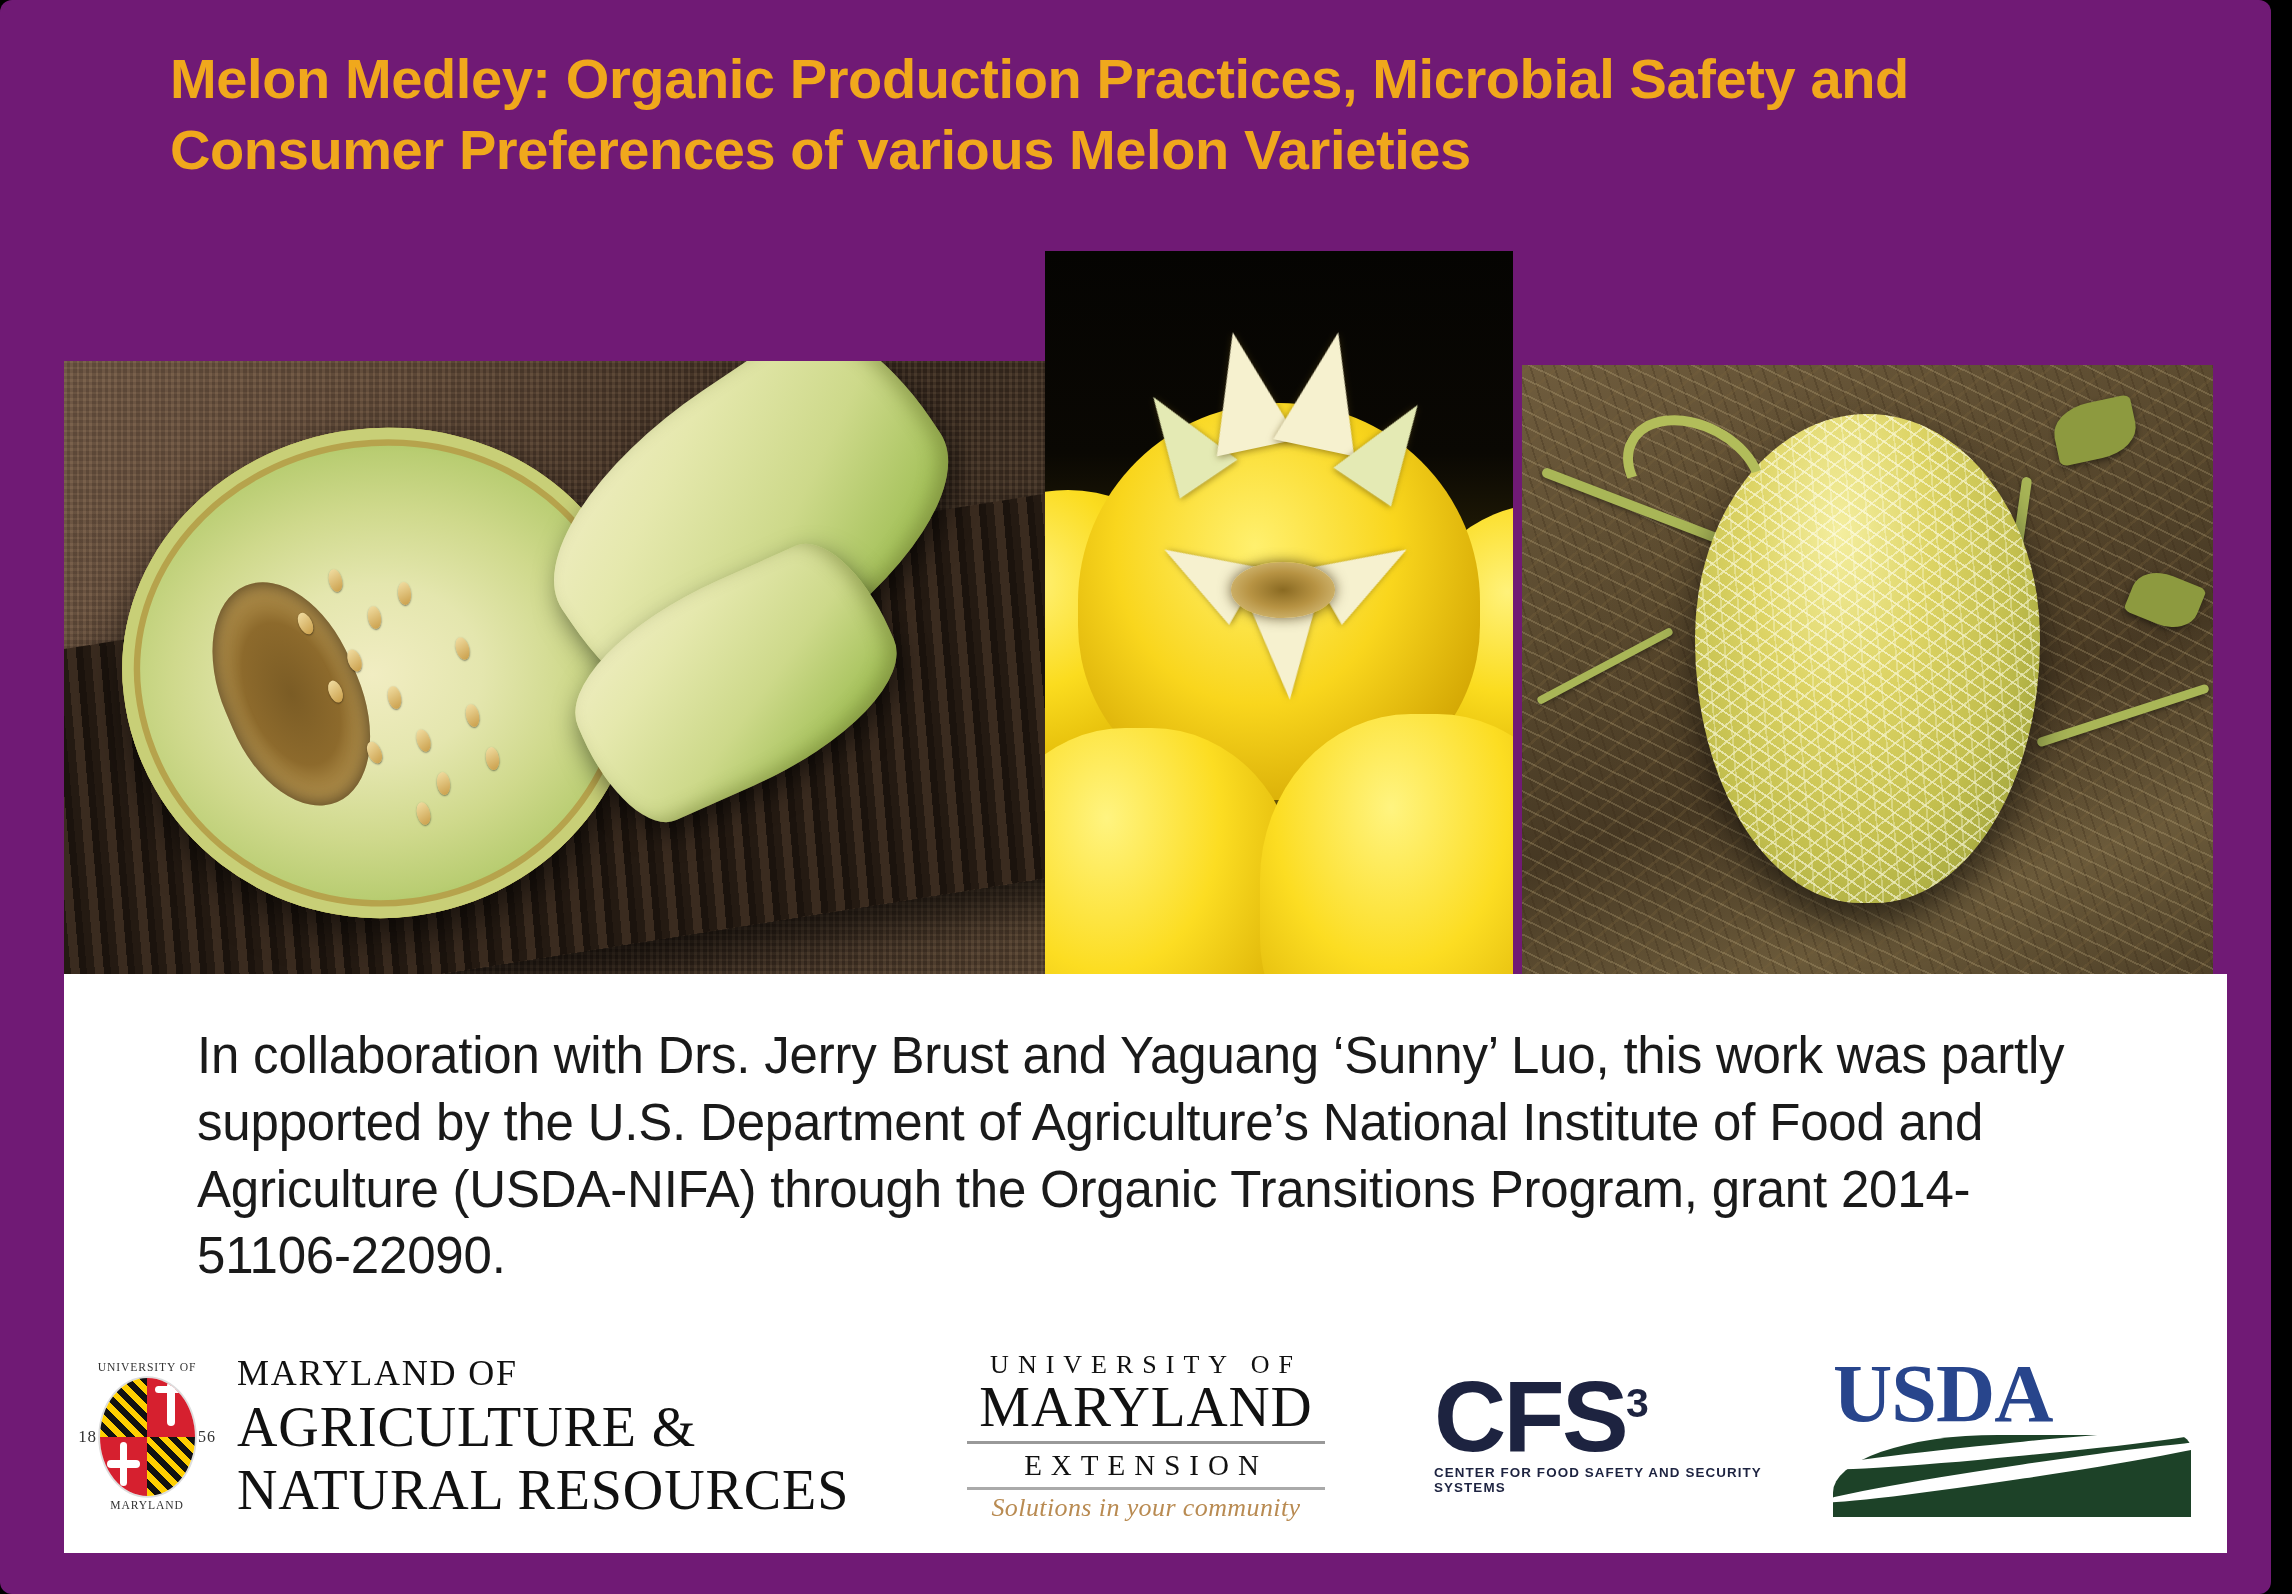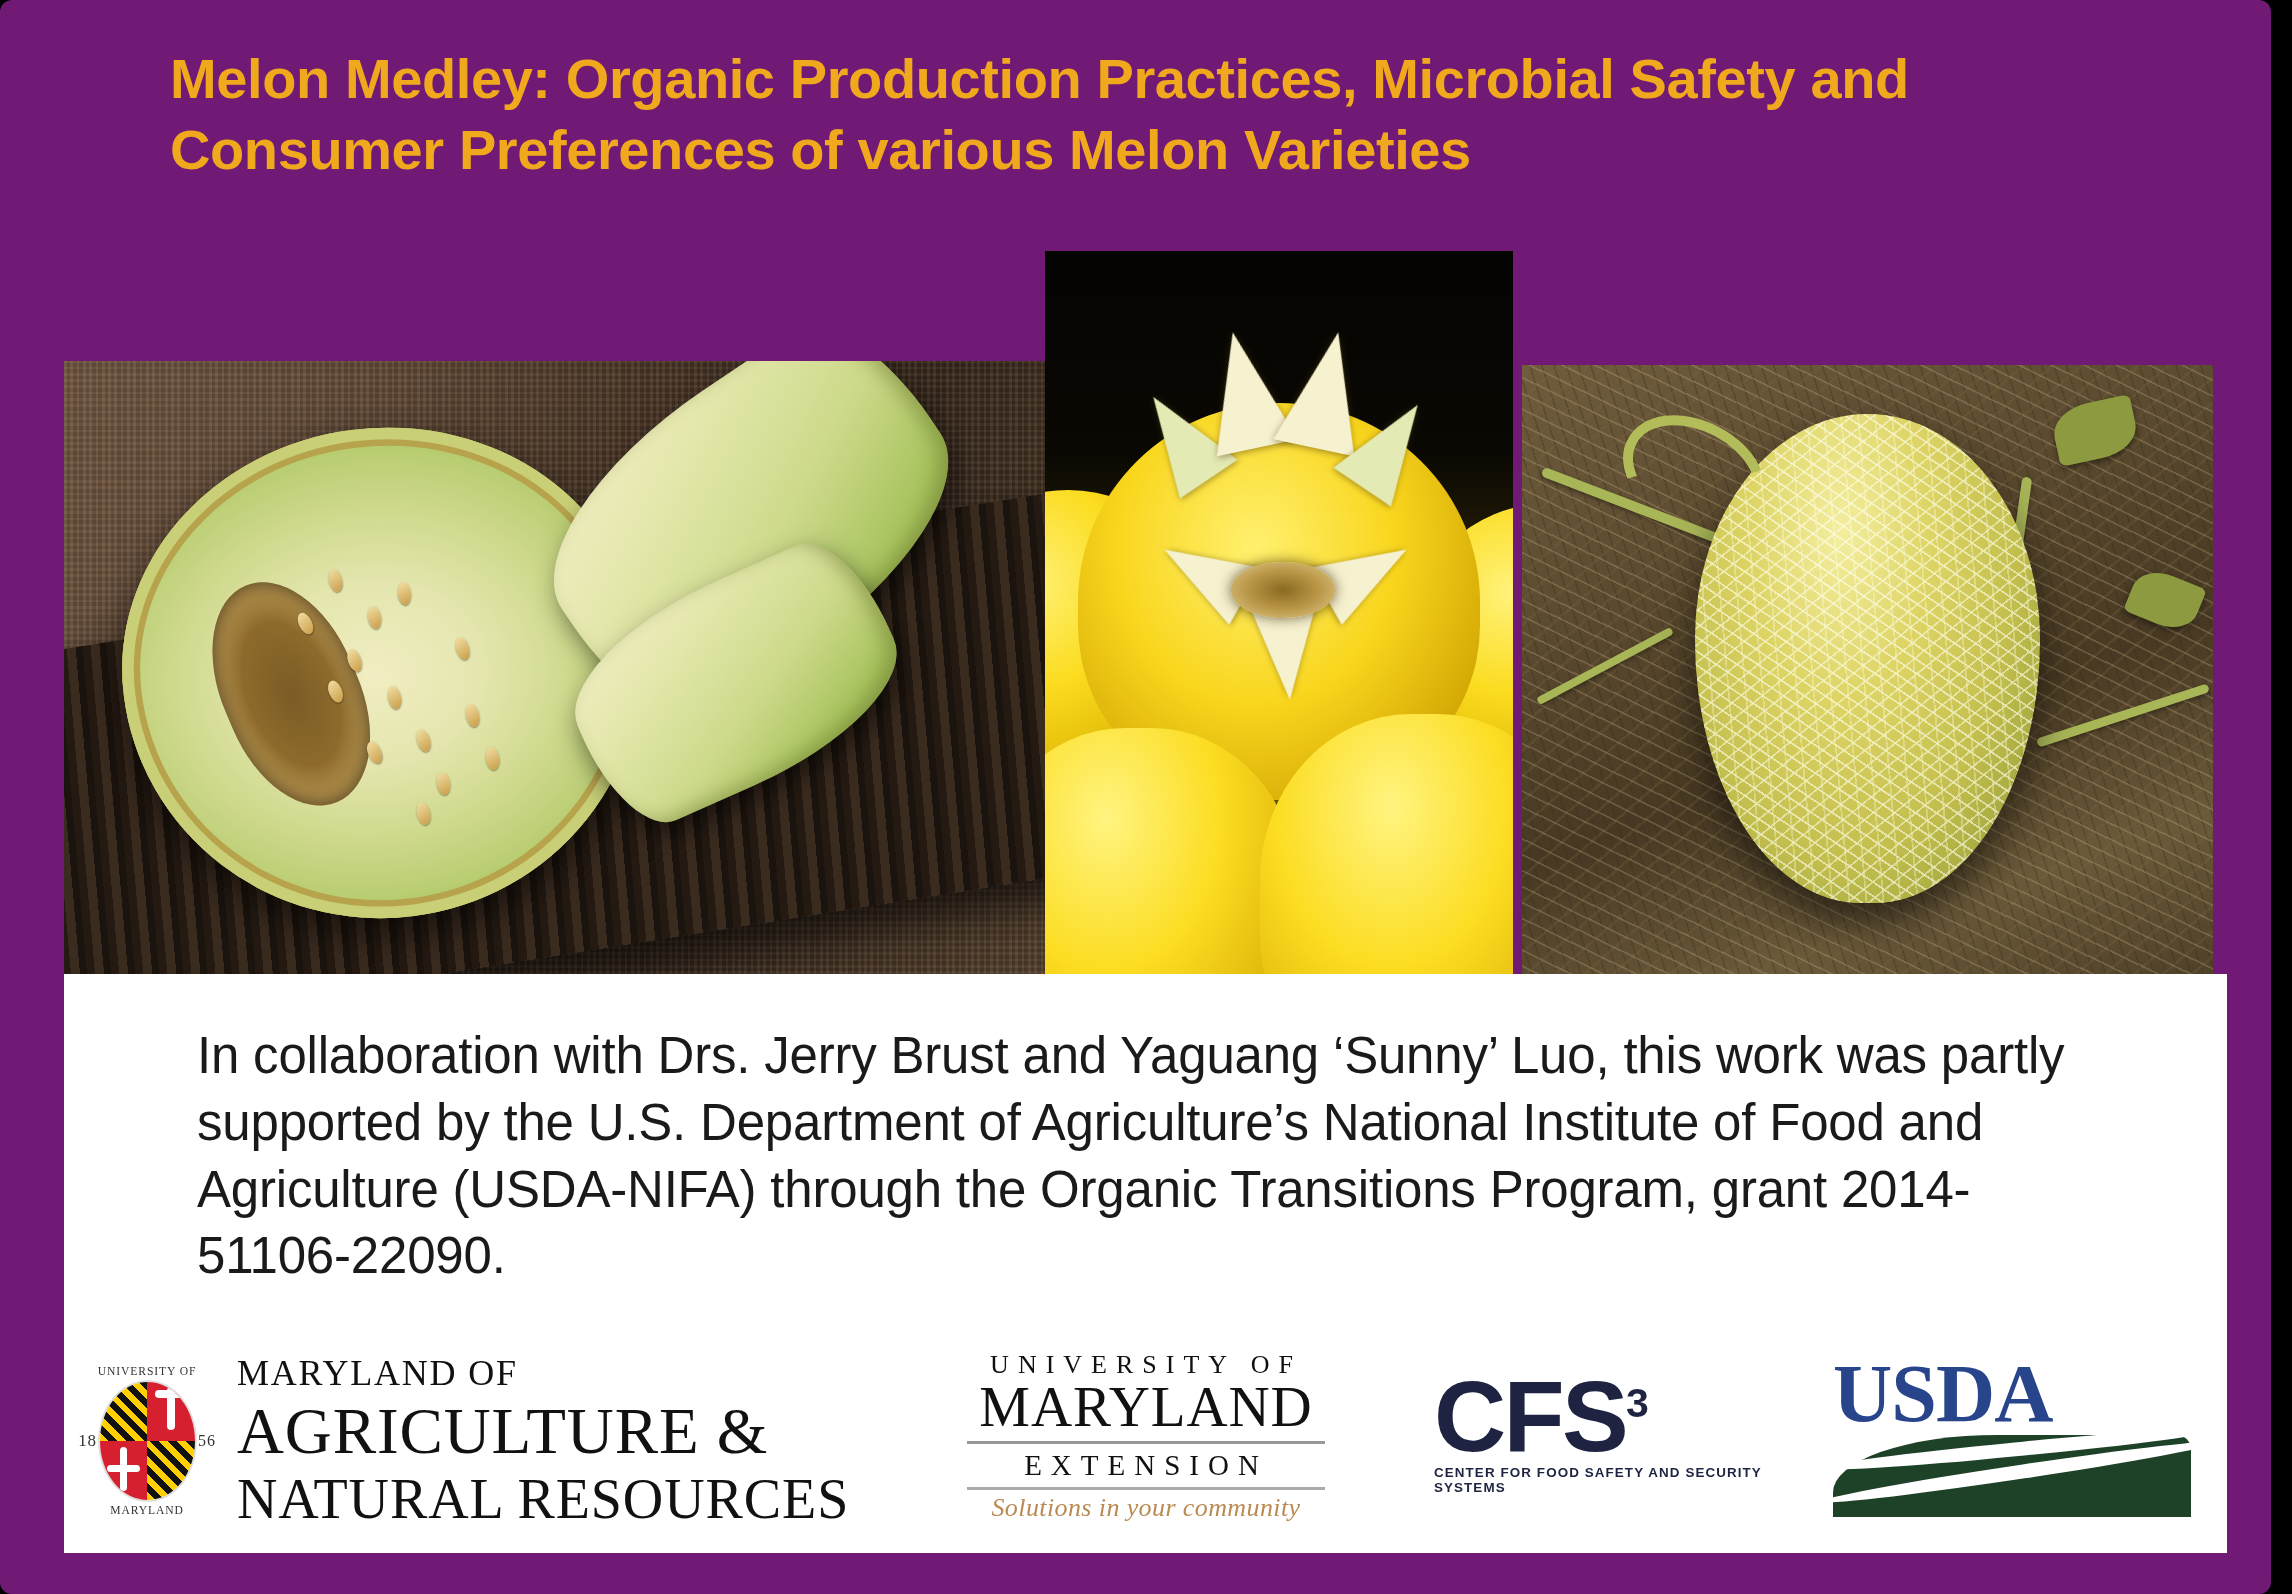--- a/index.html
+++ b/index.html
@@ -172,21 +172,21 @@
   .seal .ring{
     position:absolute;inset:0;border-radius:50%;
   }
   .seal .rt{position:absolute;font-size:11.6px;font-family:"Liberation Serif",serif;color:#333;letter-spacing:0.9px;white-space:nowrap;}
   .seal .rt.top{left:50%;top:-0.9px;transform:translateX(-50%);}
   .seal .rt.bot{left:50%;bottom:-0.9px;transform:translateX(-50%);}
   .seal .rt.l18{left:-1.8px;top:50%;transform:translateY(-50%);font-size:17px;}
   .seal .rt.r56{right:-1.8px;top:50%;transform:translateY(-50%);font-size:16px;}
   .canr-words{font-family:"Liberation Serif",serif;color:#111;margin-left:23px;line-height:1.0;}
   .canr-words .l1{font-size:36px;letter-spacing:1.8px;}
-  .canr-words .l2{font-size:65px;letter-spacing:0.9px;margin-top:7.2px;}
+  .canr-words .l2{font-size:56px;letter-spacing:0.9px;margin-top:7.2px;}
   .canr-words .l3{font-size:56px;letter-spacing:0.9px;margin-top:7.2px;}
 
   
   #logo-ume{left:903px;top:0px;width:358px;text-align:center;
     font-family:"Liberation Serif",serif;color:#111;display:block;}
   #logo-ume .u1{font-size:26px;letter-spacing:9px;}
   #logo-ume .u2{font-size:57px;letter-spacing:0.9px;line-height:1;margin-top:-1.8px;}
   #logo-ume .rule{height:3.6px;background:#999;margin:5.4px 0 4.5px;}
   #logo-ume .u3{font-size:29px;letter-spacing:9px;font-family:Liberation Serif, serif;}
   #logo-ume .rule2{height:2.7px;background:#aaa;margin:5.4px 0 3.6px;}

